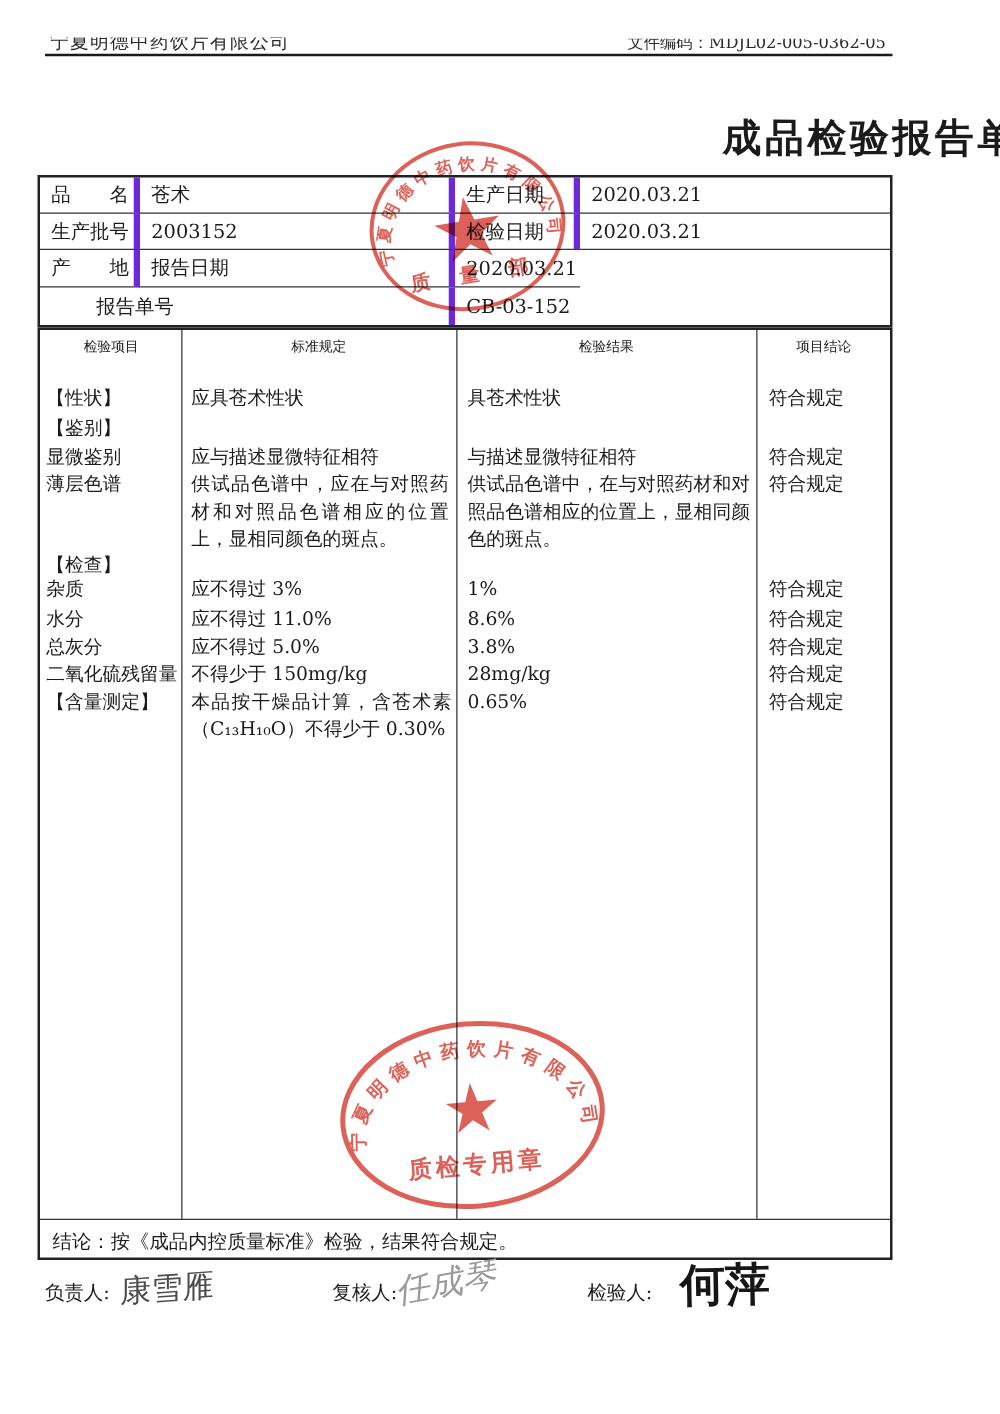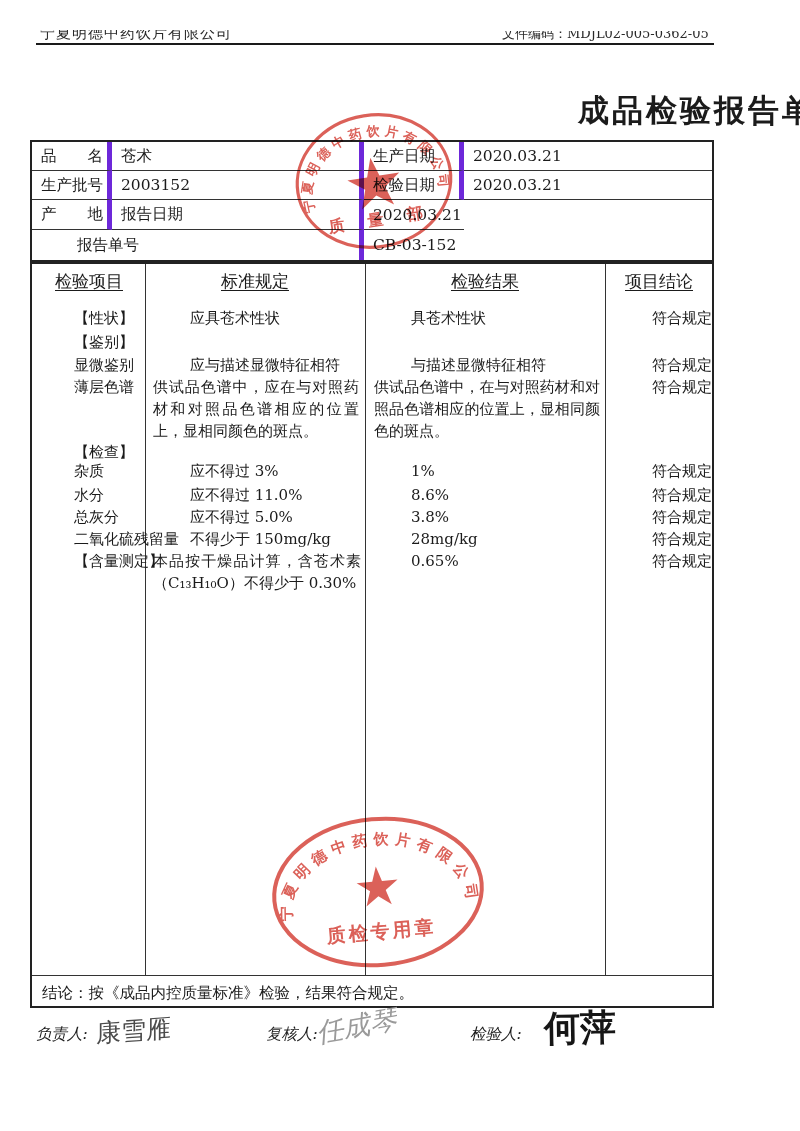--- a/index.html
+++ b/index.html
@@ -29,34 +29,34 @@
   .info-table .noB{border-bottom:none;}
   .info-table .sp2a{grid-column:1 / 3;padding-left:45px;}
   .info-table .sp2b{grid-column:3 / 5;}
 
   
   .main-table{position:absolute;left:30px;top:262px;width:684px;height:746px;
               border:2px solid #222;box-sizing:border-box;font-size:15px;}
   .vline{position:absolute;top:0;width:0;border-left:1px solid #333;height:711px;}
   .v1{left:113px;}.v2{left:333px;}.v3{left:573px;}
   .concl-rule{position:absolute;left:0;top:711px;width:100%;border-top:1px solid #333;}
-  .th{position:absolute;top:6px;transform:translateX(-50%);font-size:17px;
-      text-decoration:underline;text-underline-offset:3px;white-space:nowrap;text-align:right;}
+  .th{position:absolute;top:6px;transform:translateX(-50%);font-size:11px;
+      text-underline-offset:3px;white-space:nowrap;text-align:right;}
   .th1{left:57px;}.th2{left:223px;}.th3{left:453px;}.th4{left:627px;}
-  .tl{position:absolute;line-height:20px;white-space:nowrap;margin-left:37px;}
+  .tl{position:absolute;line-height:20px;white-space:nowrap;}
   .para{position:absolute;line-height:22px;white-space:normal;text-align:justify;}
   .concl-text{position:absolute;top:719px;left:10px;font-size:15.5px;white-space:nowrap;}
 
   
   .stamp{position:absolute;mix-blend-mode:multiply;opacity:.85;}
   .stamp-top{left:284px;top:99px;}
   .stamp-bottom{left:262px;top:806px;}
 
   
-  .foot-label{position:absolute;font-size:15.5px;white-space:nowrap;font-style:italic;}
+  .foot-label{position:absolute;font-size:15.5px;white-space:nowrap;}
   .sig{position:absolute;white-space:nowrap;}
   .sig1{left:96px;top:1014px;font-size:25px;color:#4b4b4b;transform:rotate(-4deg) skewX(-4deg);}
   .sig2{left:318px;top:1008px;font-size:27px;color:#9a9a9a;transform:rotate(-10deg) skewX(-14deg);}
   .sig3{left:544px;top:1004px;font-size:36px;font-weight:700;color:#161616;transform:rotate(-1deg);}
 </style>
 </head>
 <body>
 
 <div class="page">
 

